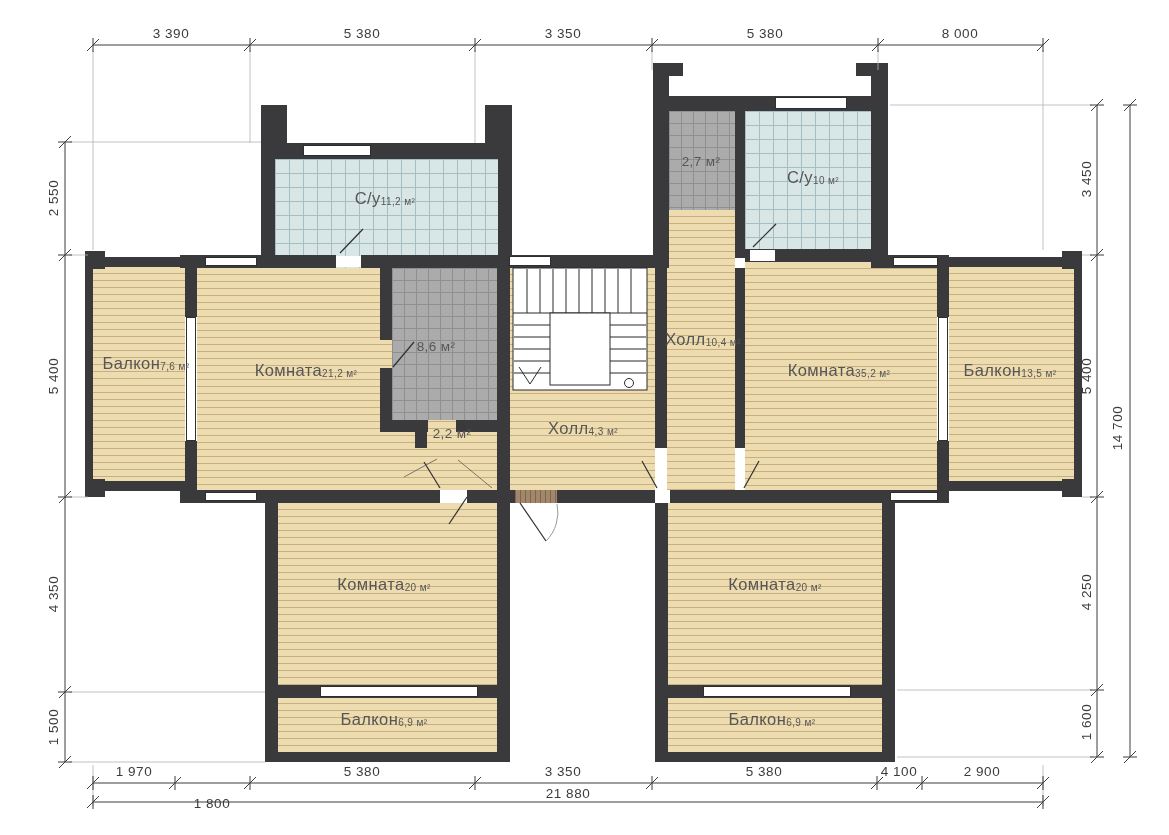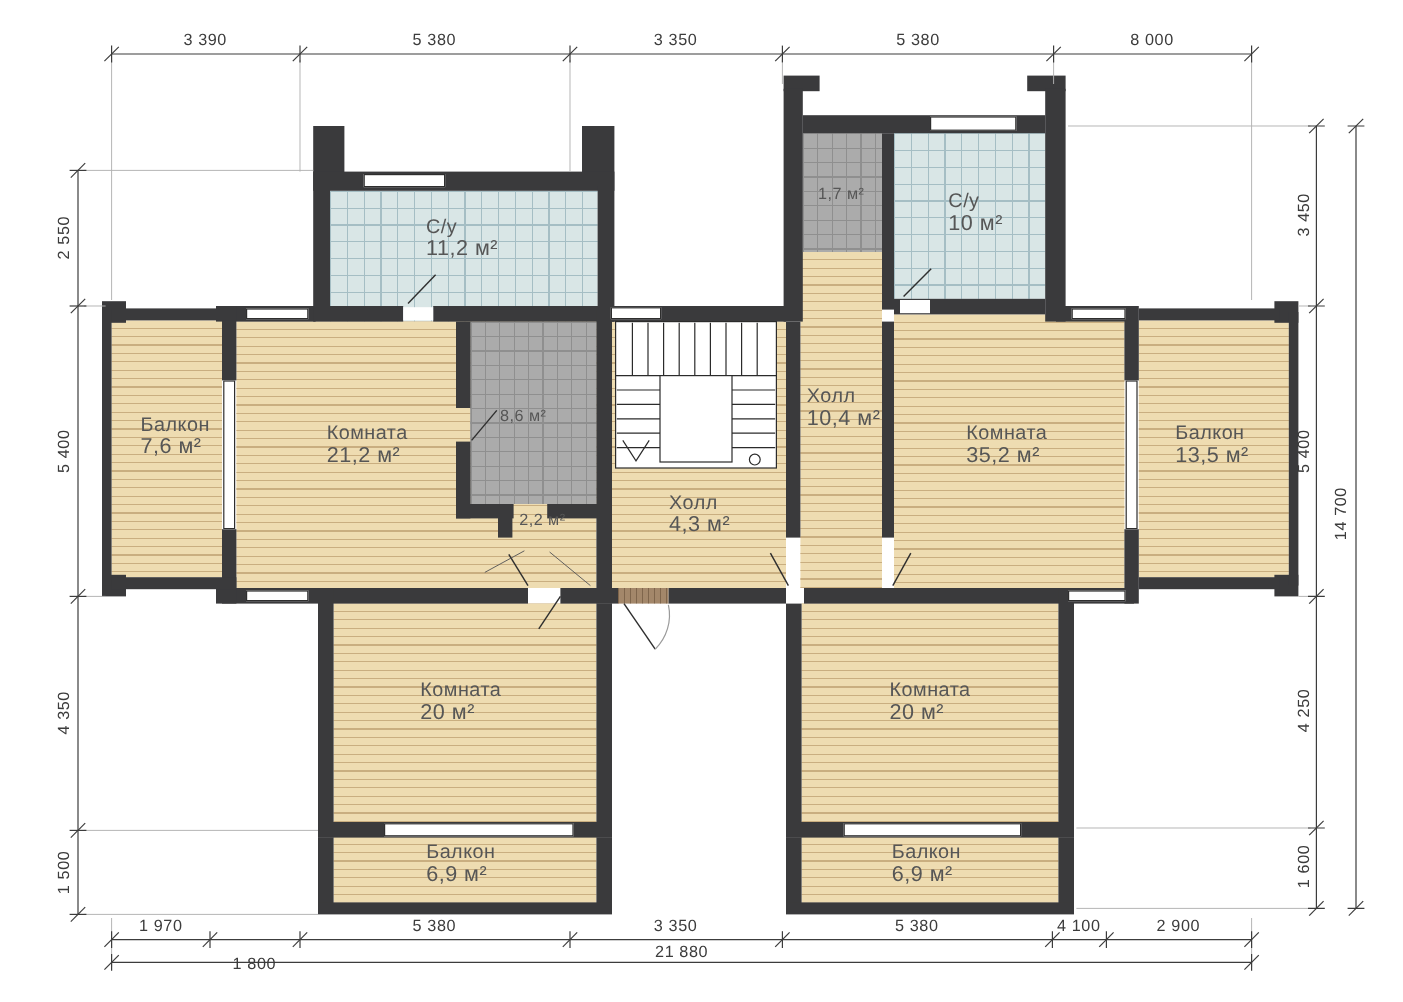--- a/index.html
+++ b/index.html
@@ -10,24 +10,24 @@
   .wood{position:absolute;background-color:#eedcb1;
         background-image:repeating-linear-gradient(180deg, rgba(0,0,0,0) 0 6px, #c9ae80 6px 7px);}
   .tile-blue{position:absolute;background-color:#d9e6e6;
         background-image:repeating-linear-gradient(90deg,#a5bec4 0 1px,transparent 1px 14px),
                          repeating-linear-gradient(180deg,#a5bec4 0 1px,transparent 1px 14px);}
   .tile-gray{position:absolute;background-color:#ababab;
         background-image:repeating-linear-gradient(90deg,#8f8f8f 0 1px,transparent 1px 12px),
                          repeating-linear-gradient(180deg,#8f8f8f 0 1px,transparent 1px 12px);}
   .thr{position:absolute;background-color:#a3876a;
         background-image:repeating-linear-gradient(90deg,rgba(60,40,20,.35) 0 1px,transparent 1px 5px);}
-  .rlabel{position:absolute;transform:translate(-50%,-50%);display:flex;flex-direction:column;
-        align-items:flex-start;color:#565656;text-align:center;line-height:1.05;letter-spacing:.4px;white-space:nowrap;}
+  .rlabel{position:absolute;transform:translate(-50%,-50%);display:flex;flex-direction:row;
+        align-items:flex-end;color:#565656;text-align:center;line-height:1.05;letter-spacing:.4px;white-space:nowrap;}
   .rname{font-size:16.5px;}
-  .rarea{font-size:18px;}
+  .rarea{font-size:10px;}
   .alabel{position:absolute;transform:translate(-50%,-50%);color:#565656;font-size:13.5px;
         letter-spacing:.4px;white-space:nowrap;}
   .dim{position:absolute;transform:translate(-50%,-50%);color:#3c3c3c;font-size:13.5px;
         letter-spacing:.5px;white-space:nowrap;}
   .dimv{position:absolute;transform:translate(-50%,-50%) rotate(-90deg);color:#3c3c3c;font-size:13.5px;
         letter-spacing:.5px;white-space:nowrap;}
   svg.overlay{position:absolute;left:0;top:0;}
 </style>
 </head>
 <body>
@@ -273,21 +273,21 @@
         <line x1="1043" y1="795" x2="1043" y2="809"></line>
           <line x1="1037" y1="808" x2="1049" y2="796"></line>
       </g>
     </g>
   </svg>
 
   <div class="rlabel" style="left:385px;top:199px">
     <span class="rname">С/у</span>
     <span class="rarea">11,2 м²</span>
   </div>
-  <span class="alabel" style="left:701px;top:161px">1,7 м²</span>
+  <span class="alabel" style="left:701px;top:161px">2,7 м²</span>
   <div class="rlabel" style="left:813px;top:178px">
     <span class="rname">С/у</span>
     <span class="rarea">10 м²</span>
   </div>
   <div class="rlabel" style="left:146px;top:364px">
     <span class="rname">Балкон</span>
     <span class="rarea">7,6 м²</span>
   </div>
   <div class="rlabel" style="left:306px;top:371px">
     <span class="rname">Комната</span>

